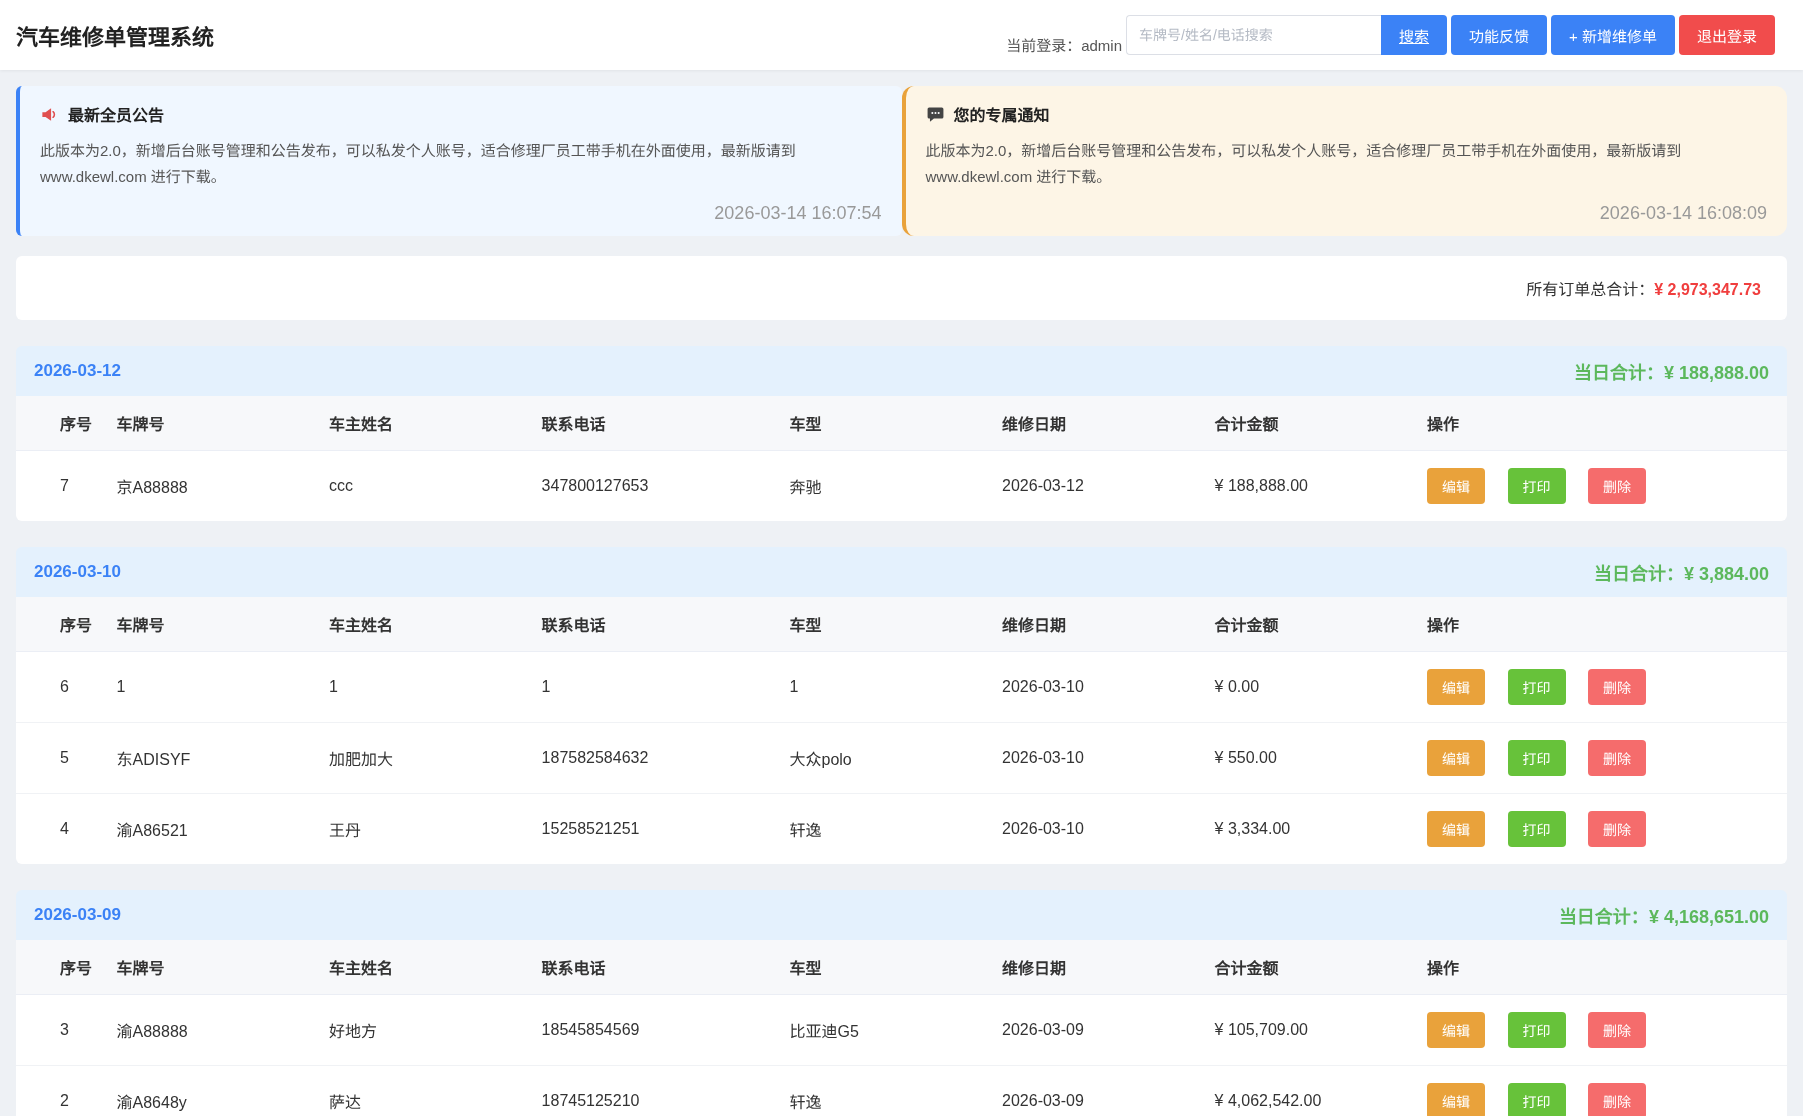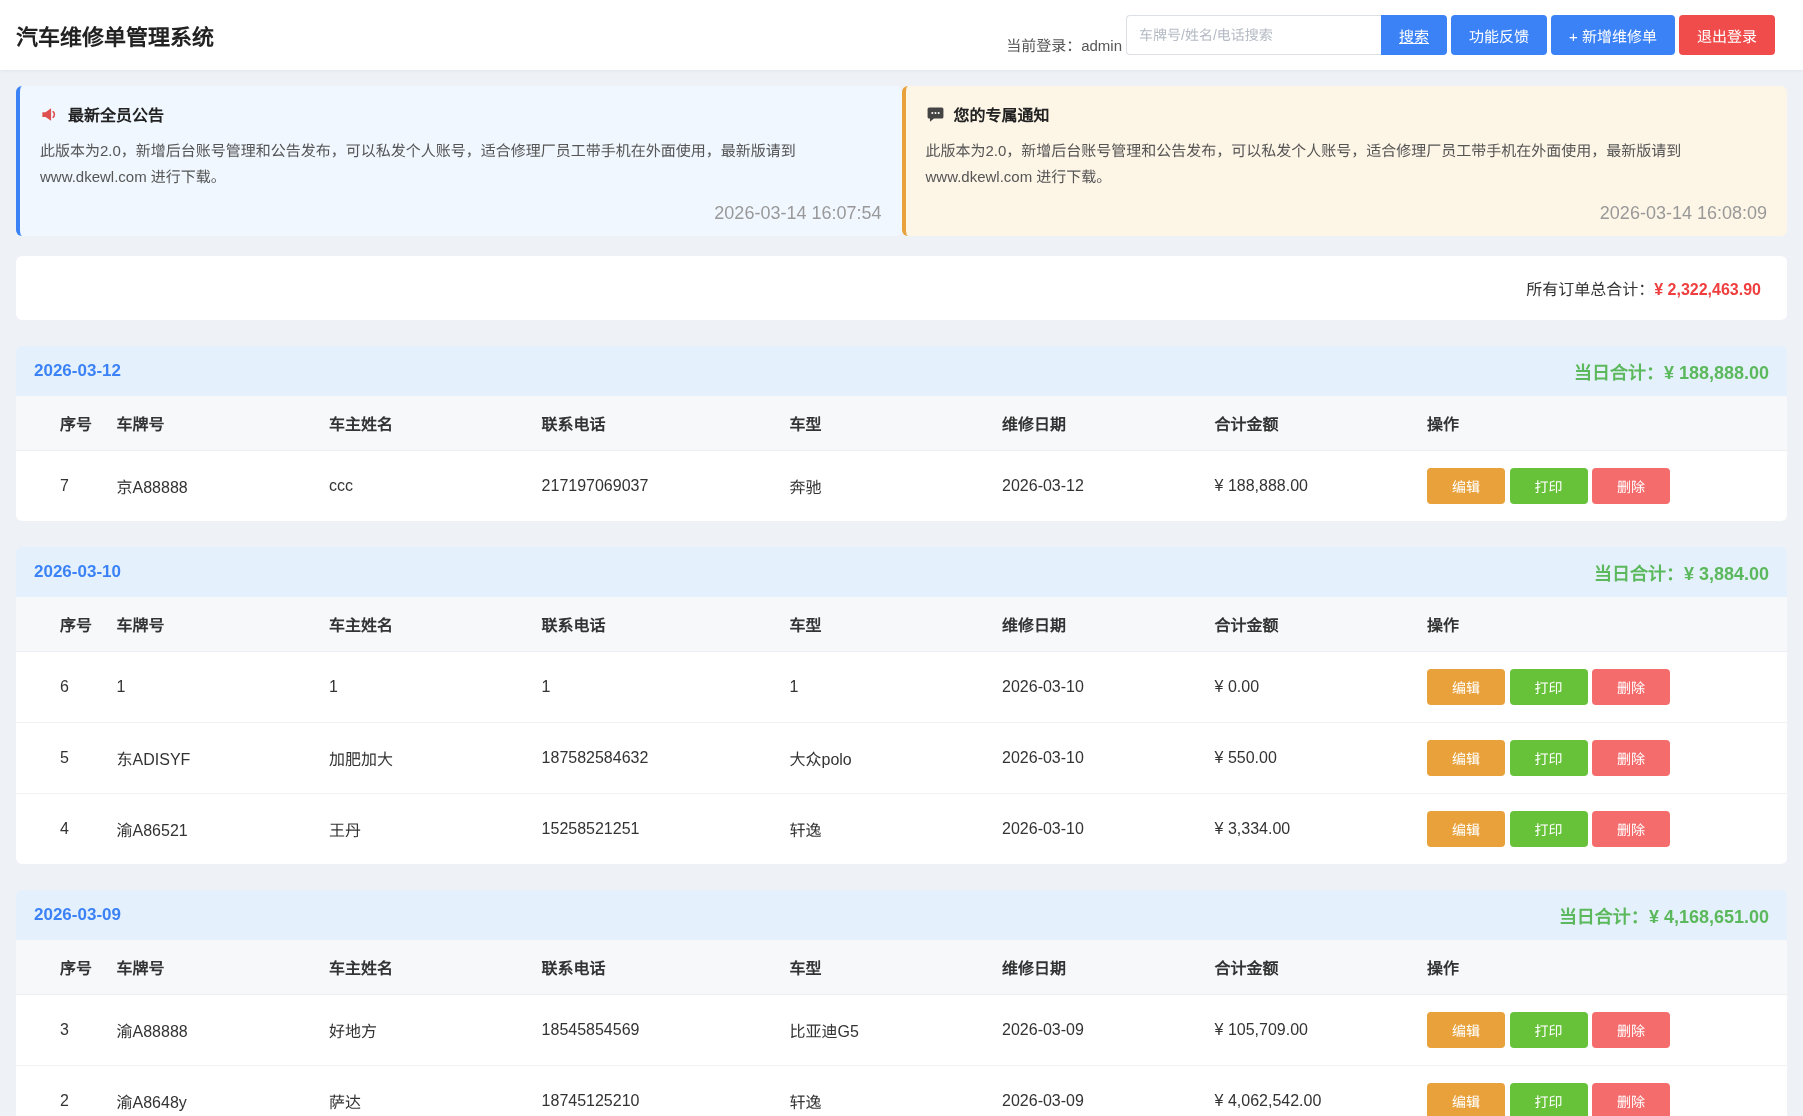--- a/index.html
+++ b/index.html
@@ -42,21 +42,21 @@
   .btn-danger  { background: #f14c4c; }
   
   .content { padding: 16px; }
   
   .notices { display: flex; }
   .notice {
     flex: 1; border-radius: 6px; padding: 16px 20px 12px;
     background: #fff;
   }
   .notice-blue   { background: #f0f7ff; border-left: 4px solid #3b82f6; }
-  .notice-yellow { background: #fdf5e6; border-left: 4px solid #e9a23b; }
+  .notice-yellow { background: #fdf5e6; border-left: 4px solid #e9a23b; border-radius: 12px; }
   .notice-title {
     display: flex; align-items: center; gap: 9px;
     font-size: 16px; font-weight: bold; color: #222; margin-bottom: 12px;
   }
   .notice-title svg { flex: 0 0 auto; }
   .notice-body { font-size: 15px; color: #555; line-height: 1.75; }
   .notice-time { text-align: right; font-size: 18px; color: #999; margin-top: 12px; }
   
   .summary-card {
     background: #fff; border-radius: 6px;
@@ -80,21 +80,21 @@
   }
   tbody td {
     font-size: 16px; color: #333;
     padding: 17px 12px; border-bottom: 1px solid #f0f2f5;
   }
   tbody tr:last-child td { border-bottom: none; }
   th:first-child, td:first-child { padding-left: 44px; }
   .td-actions { white-space: nowrap; }
   .act {
     border: none; border-radius: 4px; color: #fff;
-    font-size: 14px; padding: 8px 25px; margin-right: 0;
+    font-size: 14px; padding: 8px 15px; margin-right: 18px;
     cursor: pointer; font-family: Liberation Mono, monospace;
   }
   .act-edit   { background: #e9a23b; }
   .act-print  { background: #67c23a; }
   .act-delete { background: #f56c6c; }
 </style>
 </head>
 <body>
 
 <header class="topbar">
@@ -134,21 +134,21 @@
             <circle fill="#fff" cx="16" cy="10" r="1.3"></circle>
         </svg>
         <span>您的专属通知</span>
       </div>
       <div class="notice-body">此版本为2.0，新增后台账号管理和公告发布，可以私发个人账号，适合修理厂员工带手机在外面使用，最新版请到 www.dkewl.com 进行下载。</div>
       <div class="notice-time">2026-03-14 16:08:09</div>
     </div>
   </section>
 
   <section class="summary-card">
-    <span>所有订单总合计：</span><span class="summary-amount">¥ 2,322,463.90</span>
+    <span>所有订单总合计：</span><span class="summary-amount">¥ 2,973,347.73</span>
   </section>
 
   <div>
   <section class="group">
     <div class="group-header">
       <span class="group-date">2026-03-12</span>
       <span class="group-total"><span>当日合计：</span><span>¥ 188,888.00</span></span>
     </div>
     <table>
       <colgroup>
@@ -171,21 +171,21 @@
           <th>维修日期</th>
           <th>合计金额</th>
           <th>操作</th>
         </tr>
       </thead>
       <tbody>
   <tr>
     <td>7</td>
     <td>京A88888</td>
     <td>ccc</td>
-    <td>217197069037</td>
+    <td>347800127653</td>
     <td>奔驰</td>
     <td>2026-03-12</td>
     <td>¥ 188,888.00</td>
     <td class="td-actions">
       <button class="act act-edit">编辑</button>
       <button class="act act-print">打印</button>
       <button class="act act-delete">删除</button>
     </td>
   </tr>
 </tbody>

